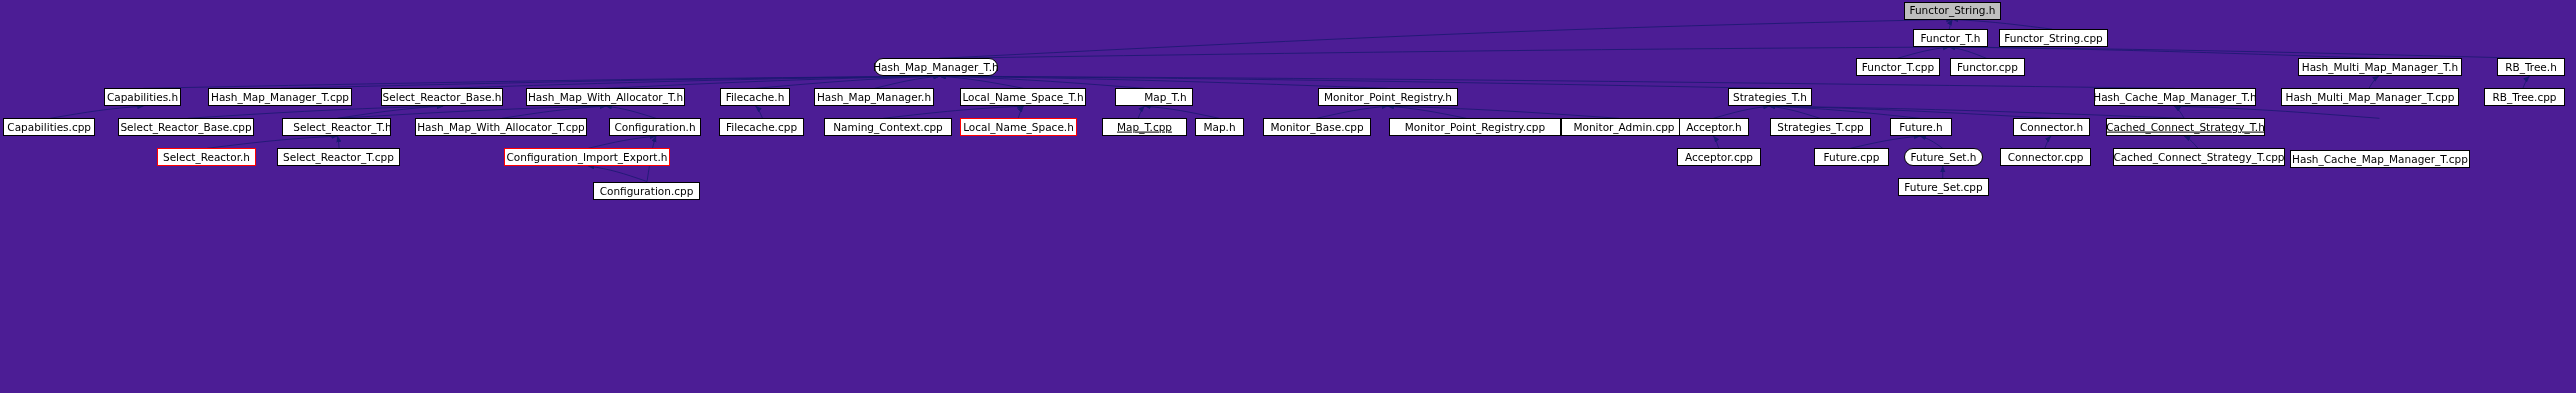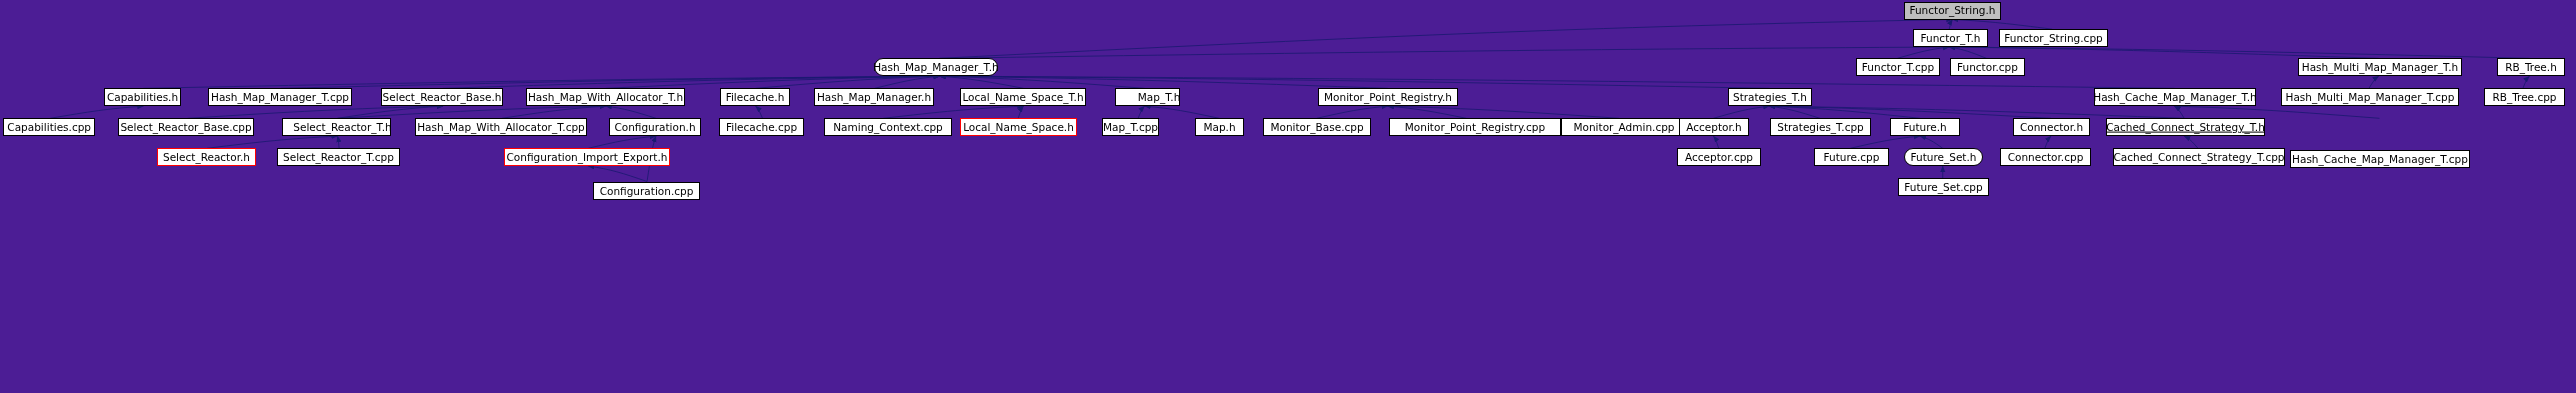--- a/index.html
+++ b/index.html
@@ -149,21 +149,21 @@
       </div>
       <div class="node" style="left: 720px; top: 88px; width: 70px;">
         <span>Filecache.h</span>
       </div>
       <div class="node" style="left: 814px; top: 88px; width: 120px;">
         <span>Hash_Map_Manager.h</span>
       </div>
       <div class="node" style="left: 960px; top: 88px; width: 126px;">
         <span>Local_Name_Space_T.h</span>
       </div>
-      <div class="node" style="left: 1115px; top: 88px; width: 65px; padding-left: 23px;">
+      <div class="node" style="left: 1115px; top: 88px; width: 78px; padding-left: 23px;">
         <span>Map_T.h</span>
       </div>
       <div class="node" style="left: 1318px; top: 88px; width: 140px;">
         <span>Monitor_Point_Registry.h</span>
       </div>
       <div class="node" style="left: 1728px; top: 88px; width: 84px;">
         <span>Strategies_T.h</span>
       </div>
       <div class="node" style="left: 2094px; top: 88px; width: 162px;">
         <span>Hash_Cache_Map_Manager_T.h</span>
@@ -191,42 +191,42 @@
       </div>
       <div class="node" style="left: 719px; top: 118px; width: 85px;">
         <span>Filecache.cpp</span>
       </div>
       <div class="node" style="left: 824px; top: 118px; width: 128px;">
         <span>Naming_Context.cpp</span>
       </div>
       <div class="node red" style="left: 960px; top: 118px; width: 117px;">
         <span>Local_Name_Space.h</span>
       </div>
-      <div class="node" style="left: 1102px; top: 118px; width: 57px;">
+      <div class="node" style="left: 1102px; top: 118px; width: 85px; text-decoration: underline;">
         <span>Map_T.cpp</span>
       </div>
       <div class="node" style="left: 1195px; top: 118px; width: 49px;">
         <span>Map.h</span>
       </div>
       <div class="node" style="left: 1263px; top: 118px; width: 108px;">
         <span>Monitor_Base.cpp</span>
       </div>
       <div class="node" style="left: 1389px; top: 118px; width: 172px;">
         <span>Monitor_Point_Registry.cpp</span>
       </div>
       <div class="node" style="left: 1561px; top: 118px; width: 126px;">
         <span>Monitor_Admin.cpp</span>
       </div>
       <div class="node" style="left: 1679px; top: 118px; width: 70px;">
         <span>Acceptor.h</span>
       </div>
       <div class="node" style="left: 1770px; top: 118px; width: 101px;">
         <span>Strategies_T.cpp</span>
       </div>
-      <div class="node" style="left: 1890px; top: 118px; width: 70px;">
+      <div class="node" style="left: 1890px; top: 118px; width: 62px;">
         <span>Future.h</span>
       </div>
       <div class="node" style="left: 2013px; top: 118px; width: 77px;">
         <span>Connector.h</span>
       </div>
       <div class="node" style="left: 2106px; top: 118px; width: 159px; text-decoration: underline;">
         <span>Cached_Connect_Strategy_T.h</span>
       </div>
       <div class="node" style="left: 2290px; top: 106px; width: 180px; margin-top: 44px;">
         <span>Hash_Cache_Map_Manager_T.cpp</span>

